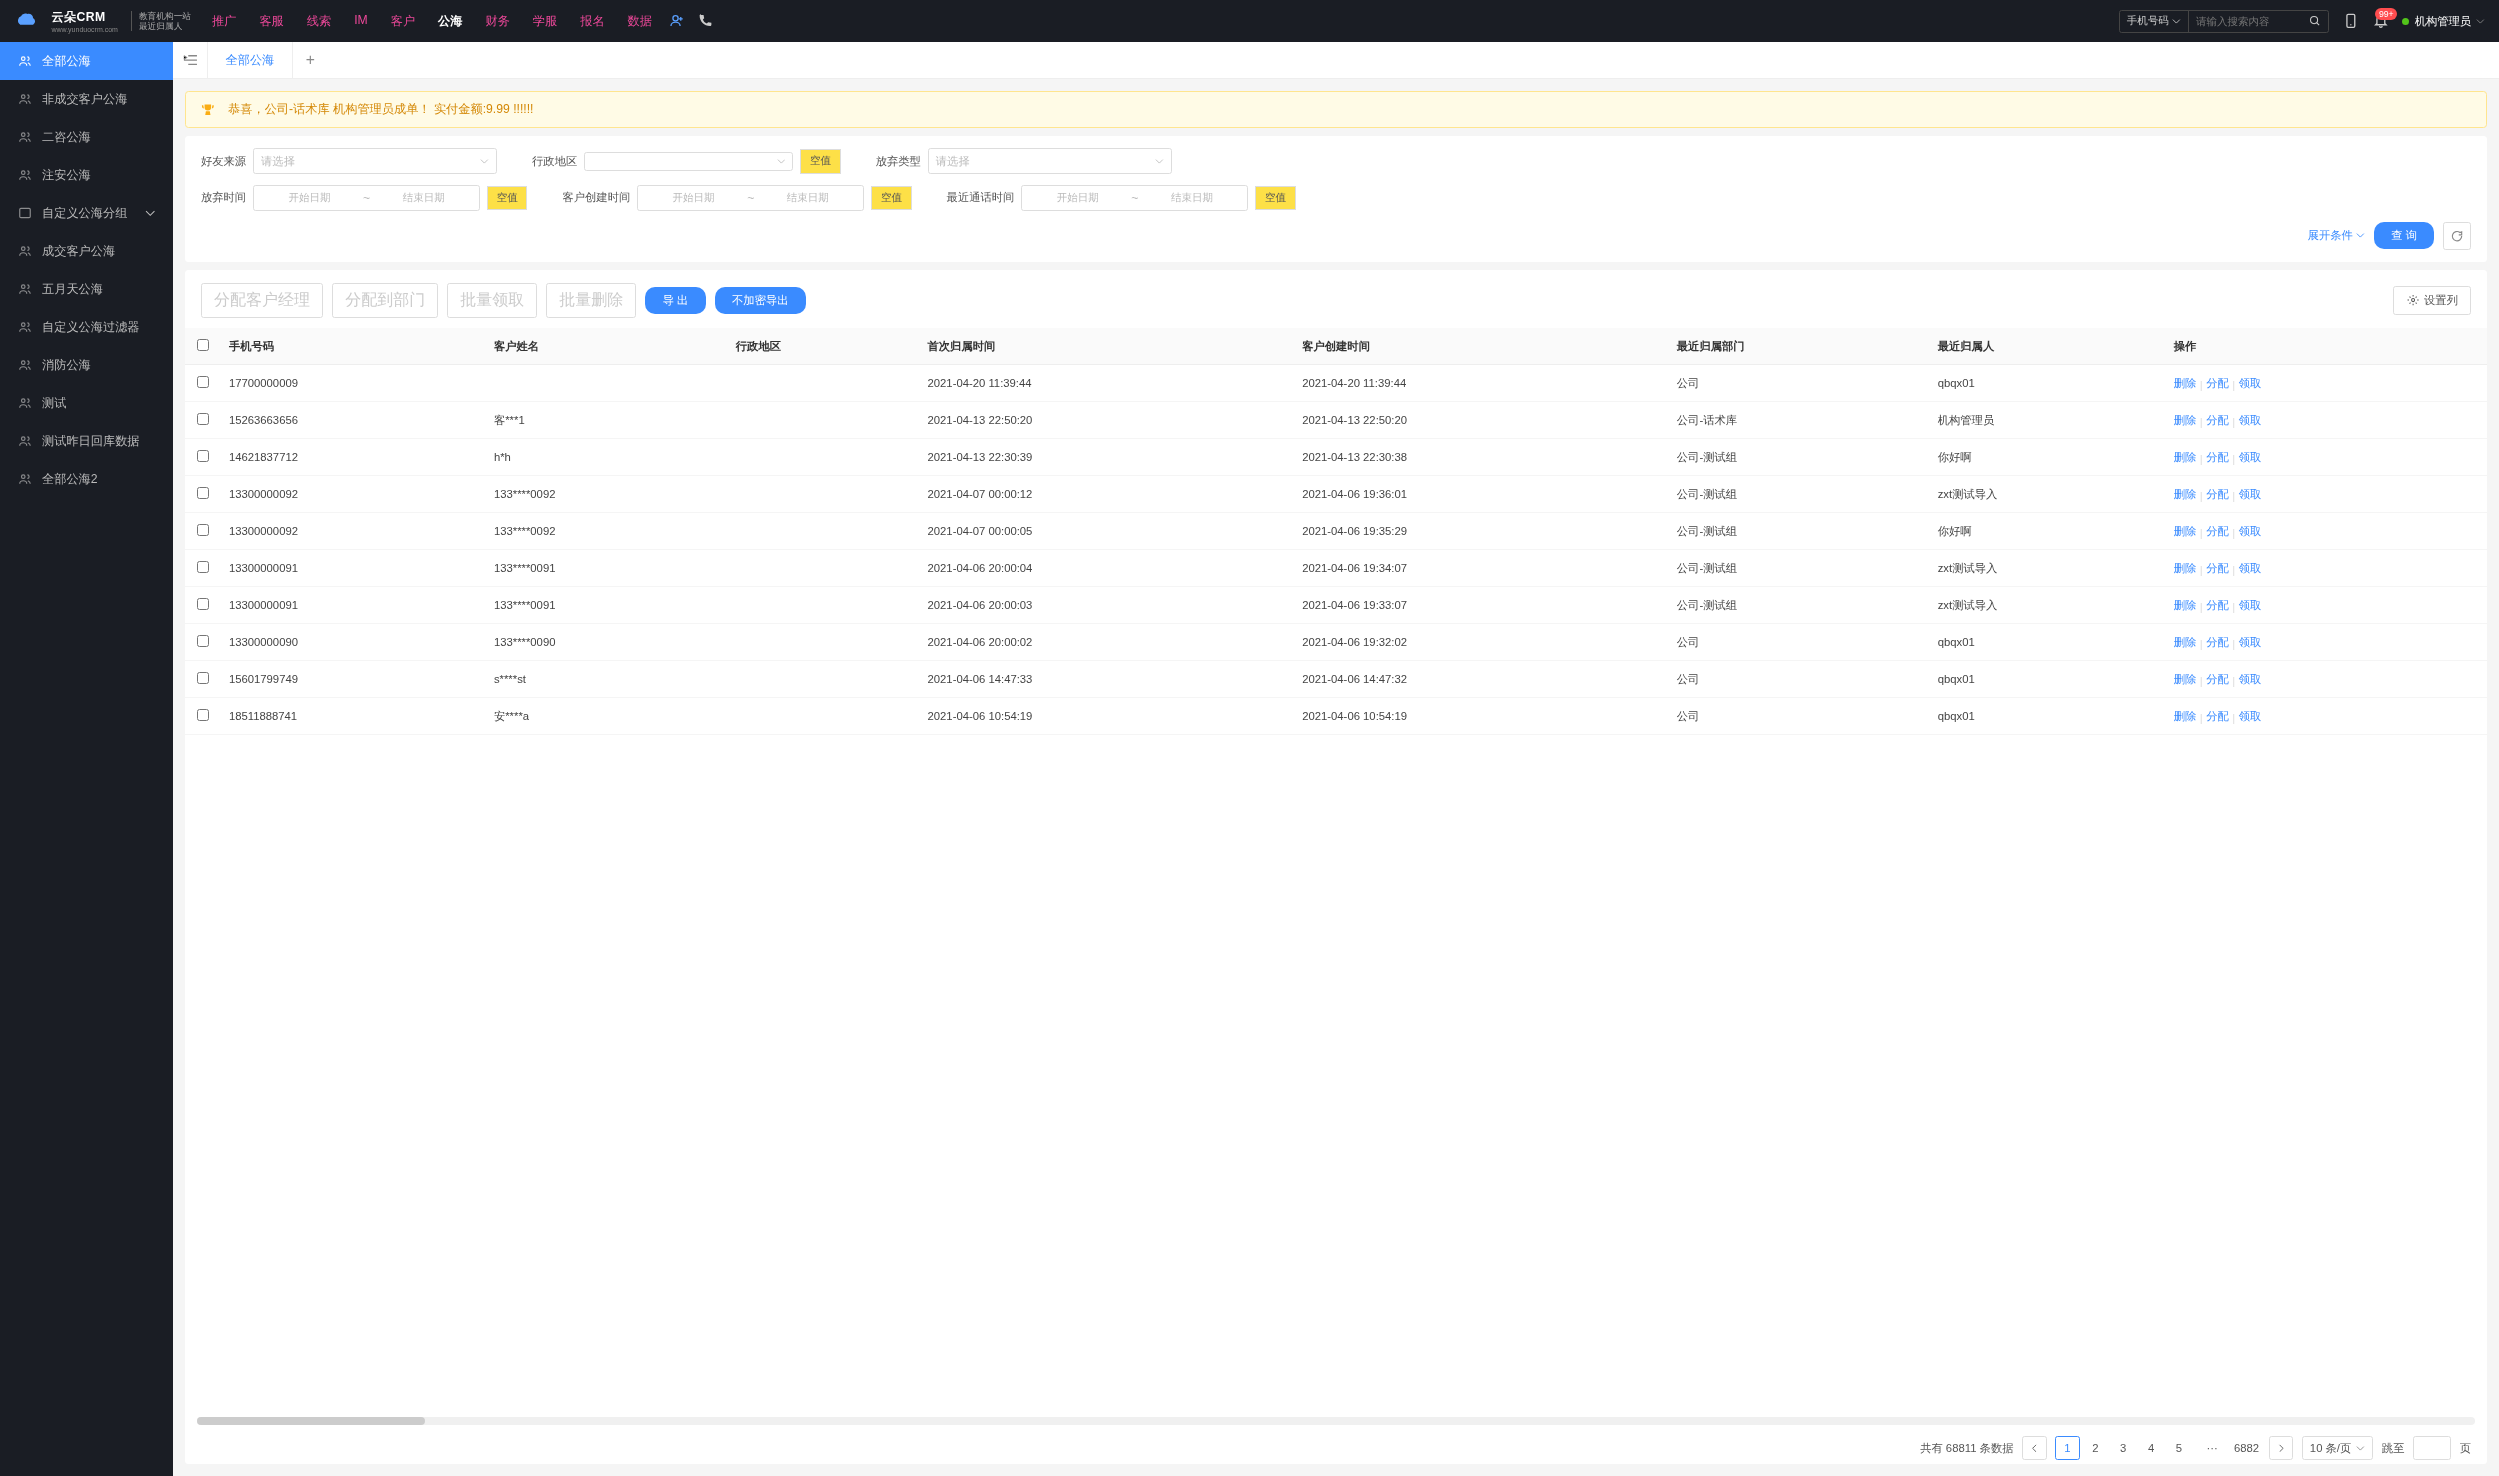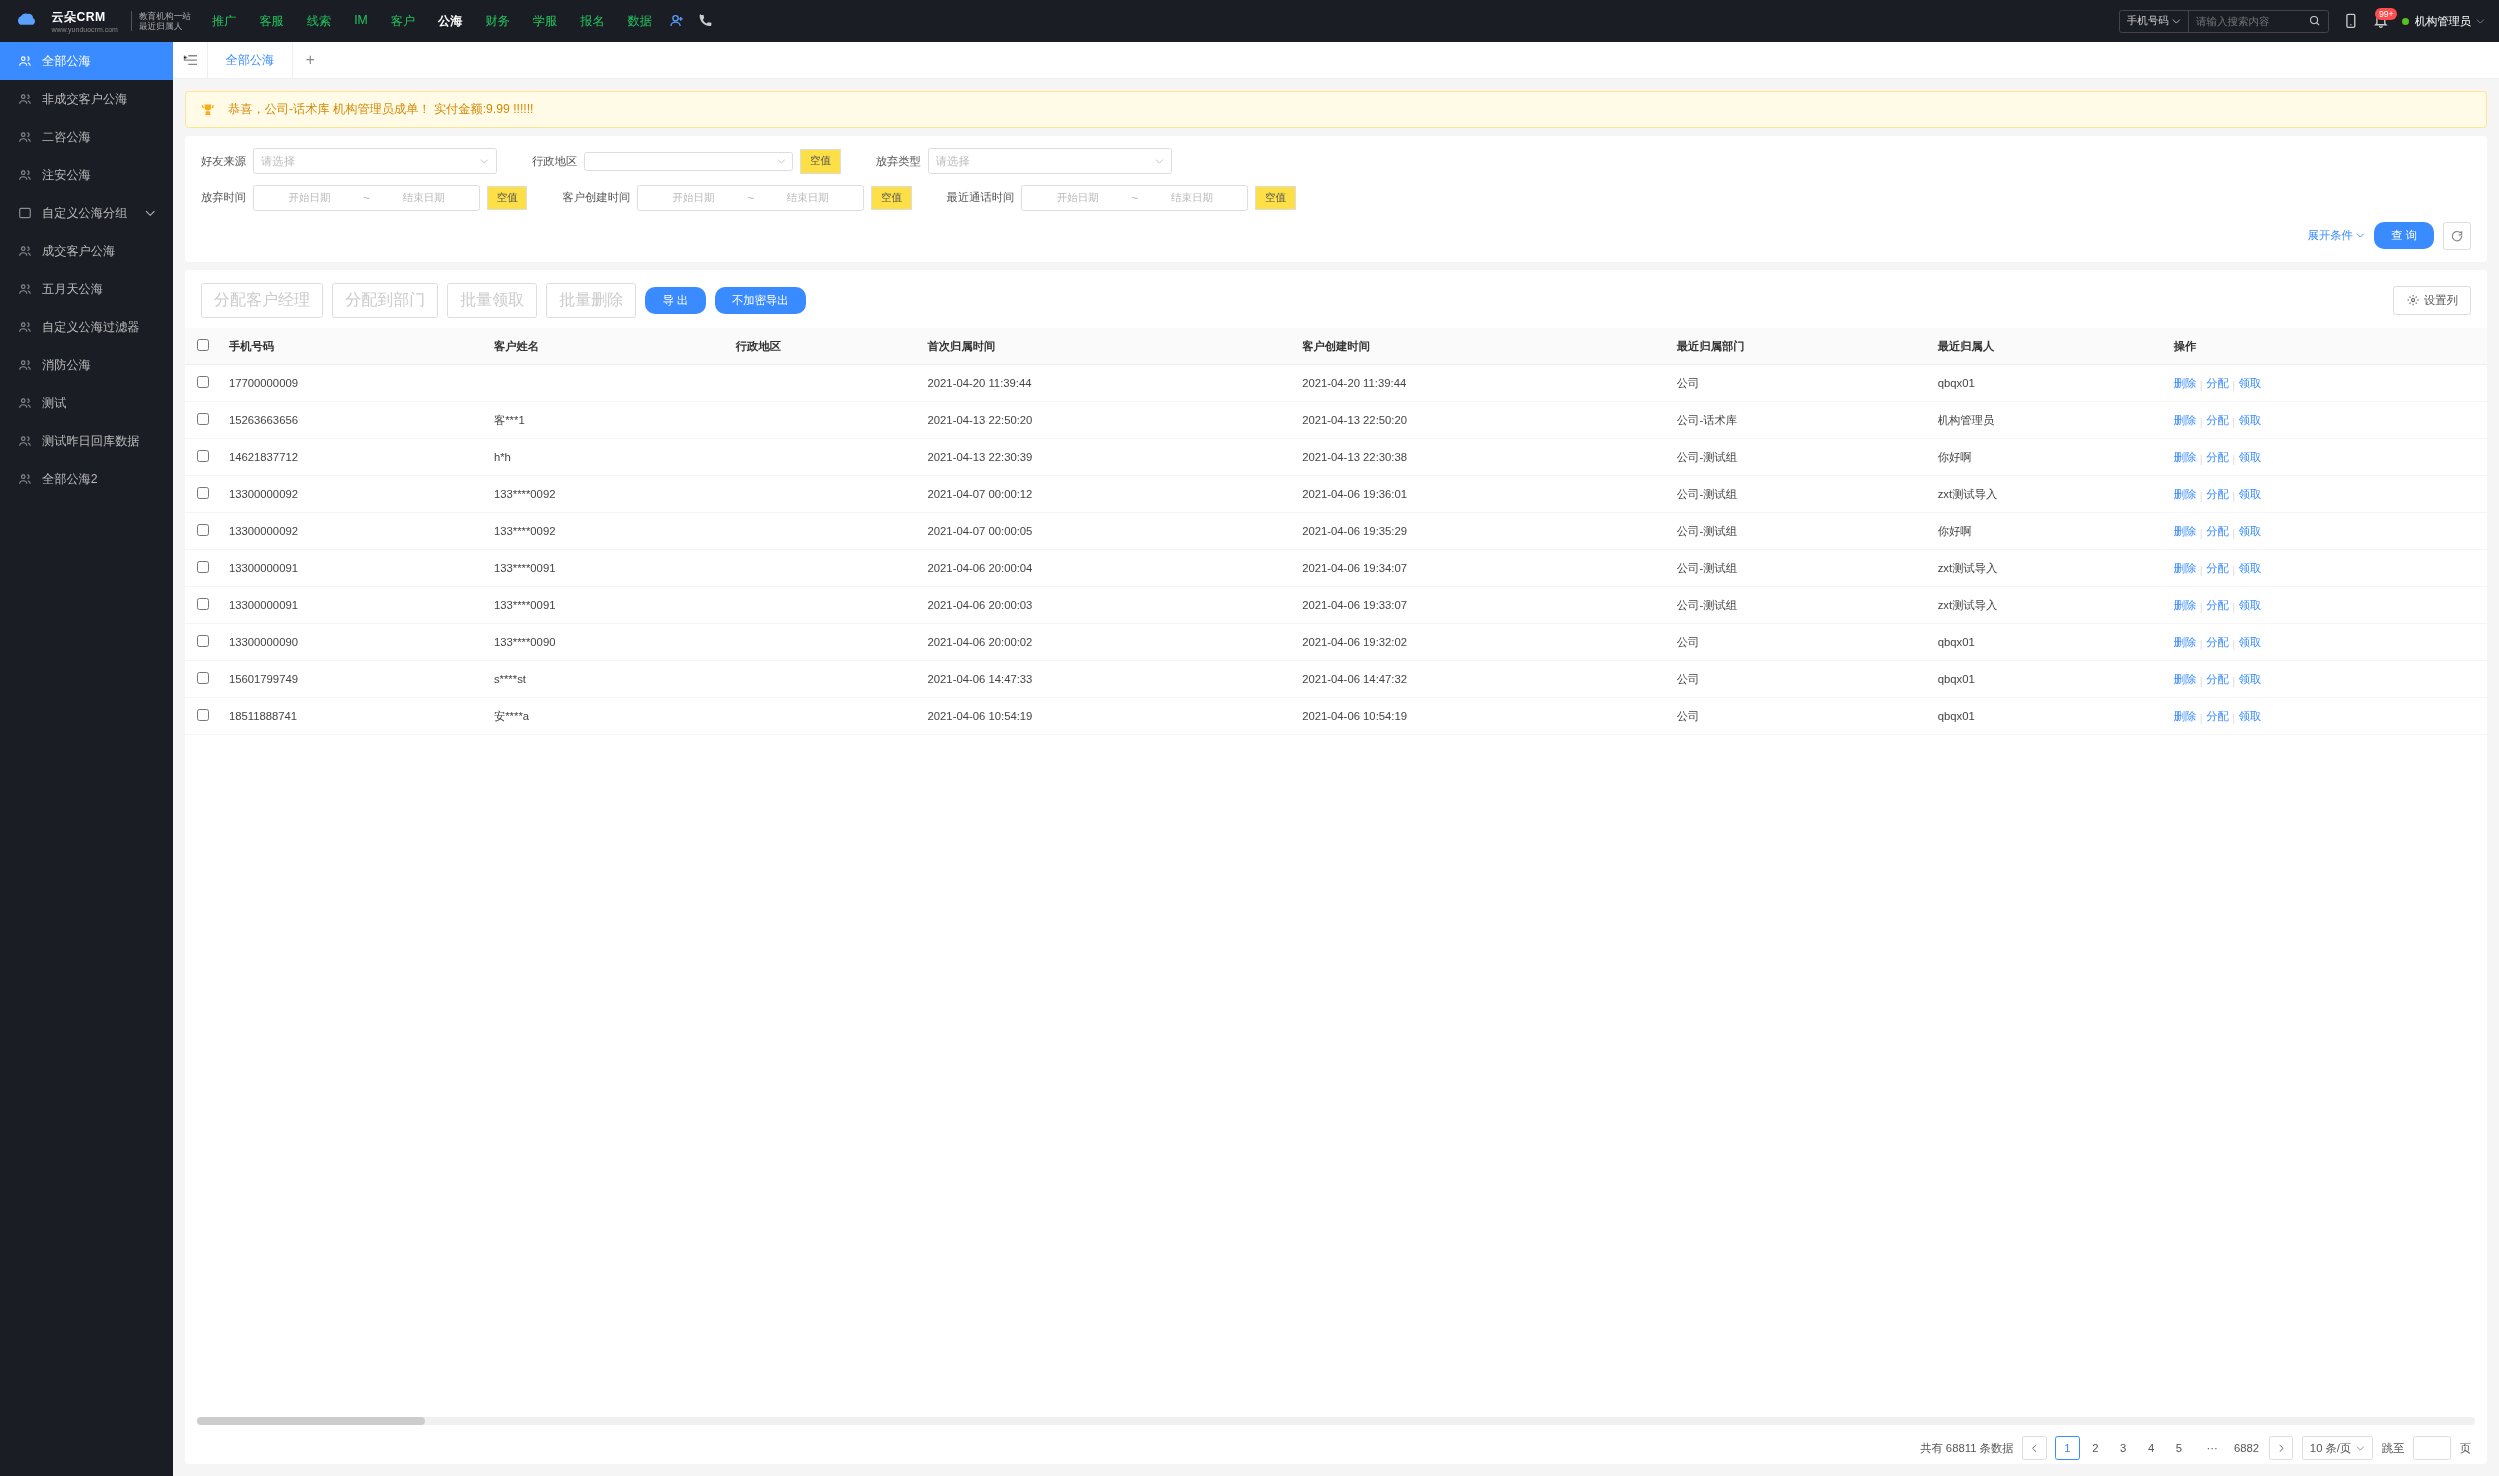--- a/index.html
+++ b/index.html
@@ -6,21 +6,21 @@
 body { font-family: -apple-system, "PingFang SC", "Microsoft YaHei", sans-serif; font-size: 12.2px; color: #333; background: #f5f5f5; overflow: hidden; }
 .app { width: 100vw; height: 100vh; display: flex; flex-direction: column; }
 
 
 .header { height: 42px; background: #1a1d24; color: #fff; display: flex; align-items: center; padding: 0 14px; flex-shrink: 0; }
 .logo { display: flex; align-items: center; gap: 13px; margin-right: 21px; font-size: 10.5px; }
 .logo-icon { width: 24.4px; height: 15.7px; }
 .logo-text { font-weight: bold; font-size: 12.2px; letter-spacing: 0.4px; color: #fff; }
 .logo-sub { font-size: 8.7px; color: #aaa; border-left: 0.9px solid #555; padding-left: 7px; line-height: 1.2; }
 .nav { display: flex; gap: 23px; }
-.nav-item { color: #22c55e; cursor: pointer; font-size: 12.2px; }
+.nav-item { color: #ec4899; cursor: pointer; font-size: 12.2px; }
 .nav-item.active { color: #fff; font-weight: 600; }
 .hdr-right { margin-left: auto; display: flex; align-items: center; gap: 14px; }
 .hdr-icon { width: 15.7px; height: 15.7px; cursor: pointer; color: #ccc; }
 .search-grp { display: flex; align-items: center; border: 0.9px solid #444; border-radius: 2.6px; overflow: hidden; }
 .search-sel { background: transparent; color: #ccc; padding: 3.5px 7px; border-right: 0.9px solid #444; font-size: 10.5px; display: flex; align-items: center; gap: 3.5px; cursor: pointer; }
 .search-in { background: transparent; border: none; color: #ccc; padding: 3.5px 7px; font-size: 10.5px; width: 113px; outline: none; }
 .search-btn { background: transparent; color: #ccc; padding: 3.5px 7px; cursor: pointer; }
 .badge-wrap { position: relative; cursor: pointer; }
 .badge { position: absolute; top: -5.2px; right: -8.7px; background: #ff4d4f; color: #fff; font-size: 8.7px; padding: 0.9px 3.5px; border-radius: 7px; }
 .user-drop { display: flex; align-items: center; gap: 5.2px; color: #fff; cursor: pointer; font-size: 11.3px; }

